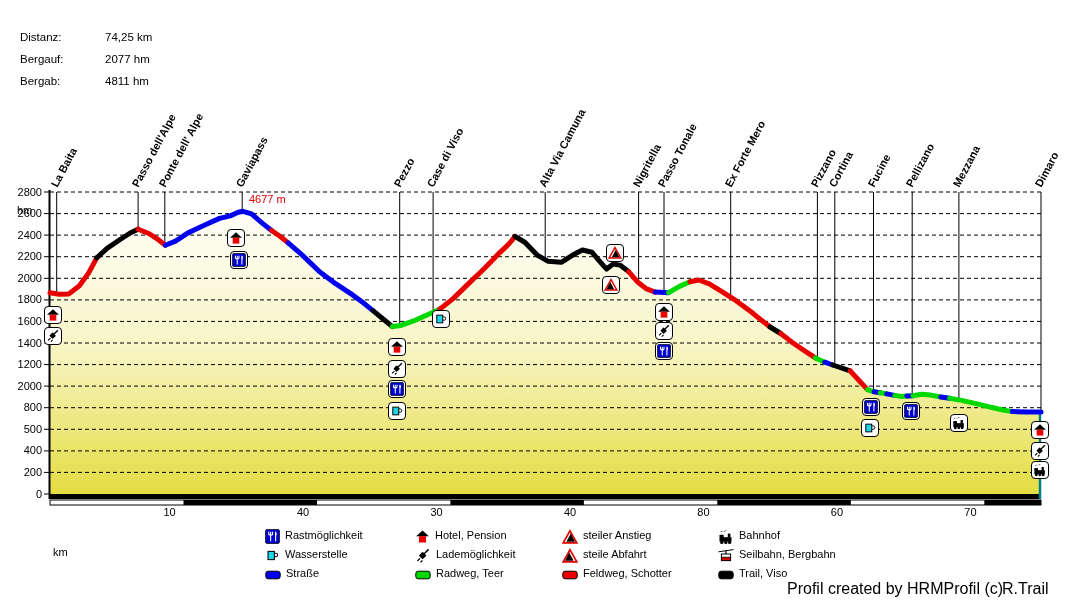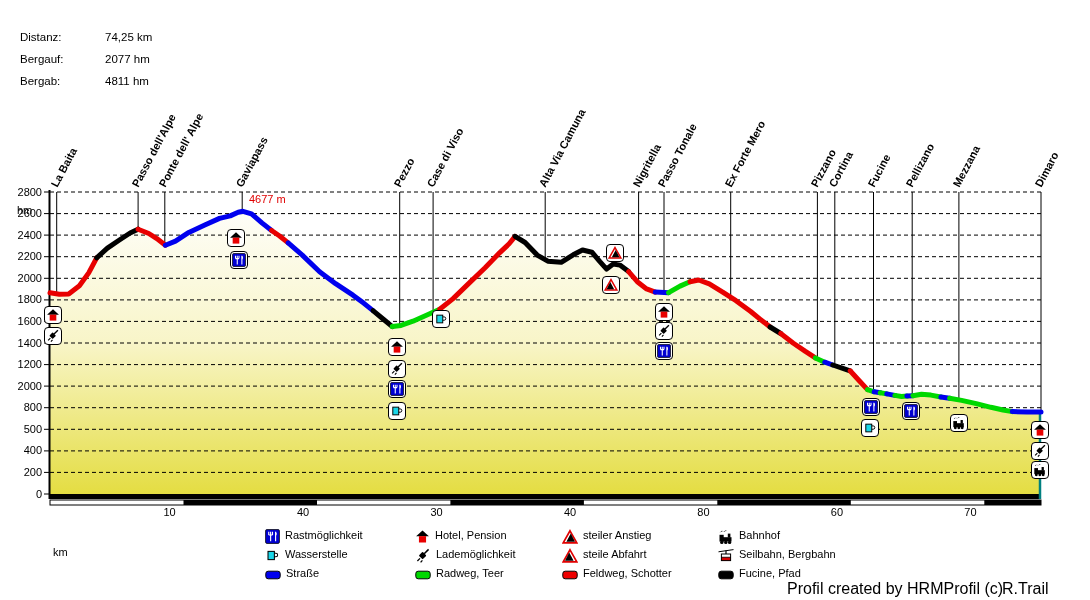--- a/index.html
+++ b/index.html
@@ -438,19 +438,19 @@
           <path d="M8 2.6v3.4" stroke="#000" stroke-width="1.2"></path>
              <rect x="3.4" y="6" width="9.2" height="6.6" fill="#fff" stroke="#000" stroke-width="1"></rect>
              <rect x="3.4" y="9.2" width="9.2" height="3.4" fill="#d40000" stroke="#000" stroke-width="0.8"></rect>
         </svg>
              <span class="lbl">Seilbahn, Bergbahn</span>
       </div>
       <div class="legend-item" style="left:718px;top:567px">
              <svg width="16" height="16" viewBox="0 0 16 16">
           <rect x="0.8" y="4.2" width="14.4" height="7.6" rx="2.4" fill="#000000" stroke="#000" stroke-width="1"></rect>
         </svg>
-             <span class="lbl">Fucine, Pfad</span>
+             <span class="lbl">Trail, Viso</span>
       </div>
     </div>
 
   <div class="abs footer-text" style="left:787px;top:580px">Profil created by HRMProfil (c)</div>
   <div class="abs footer-text" style="left:1002px;top:580px">R.Trail</div>
 </div>
 
 </body></html>

